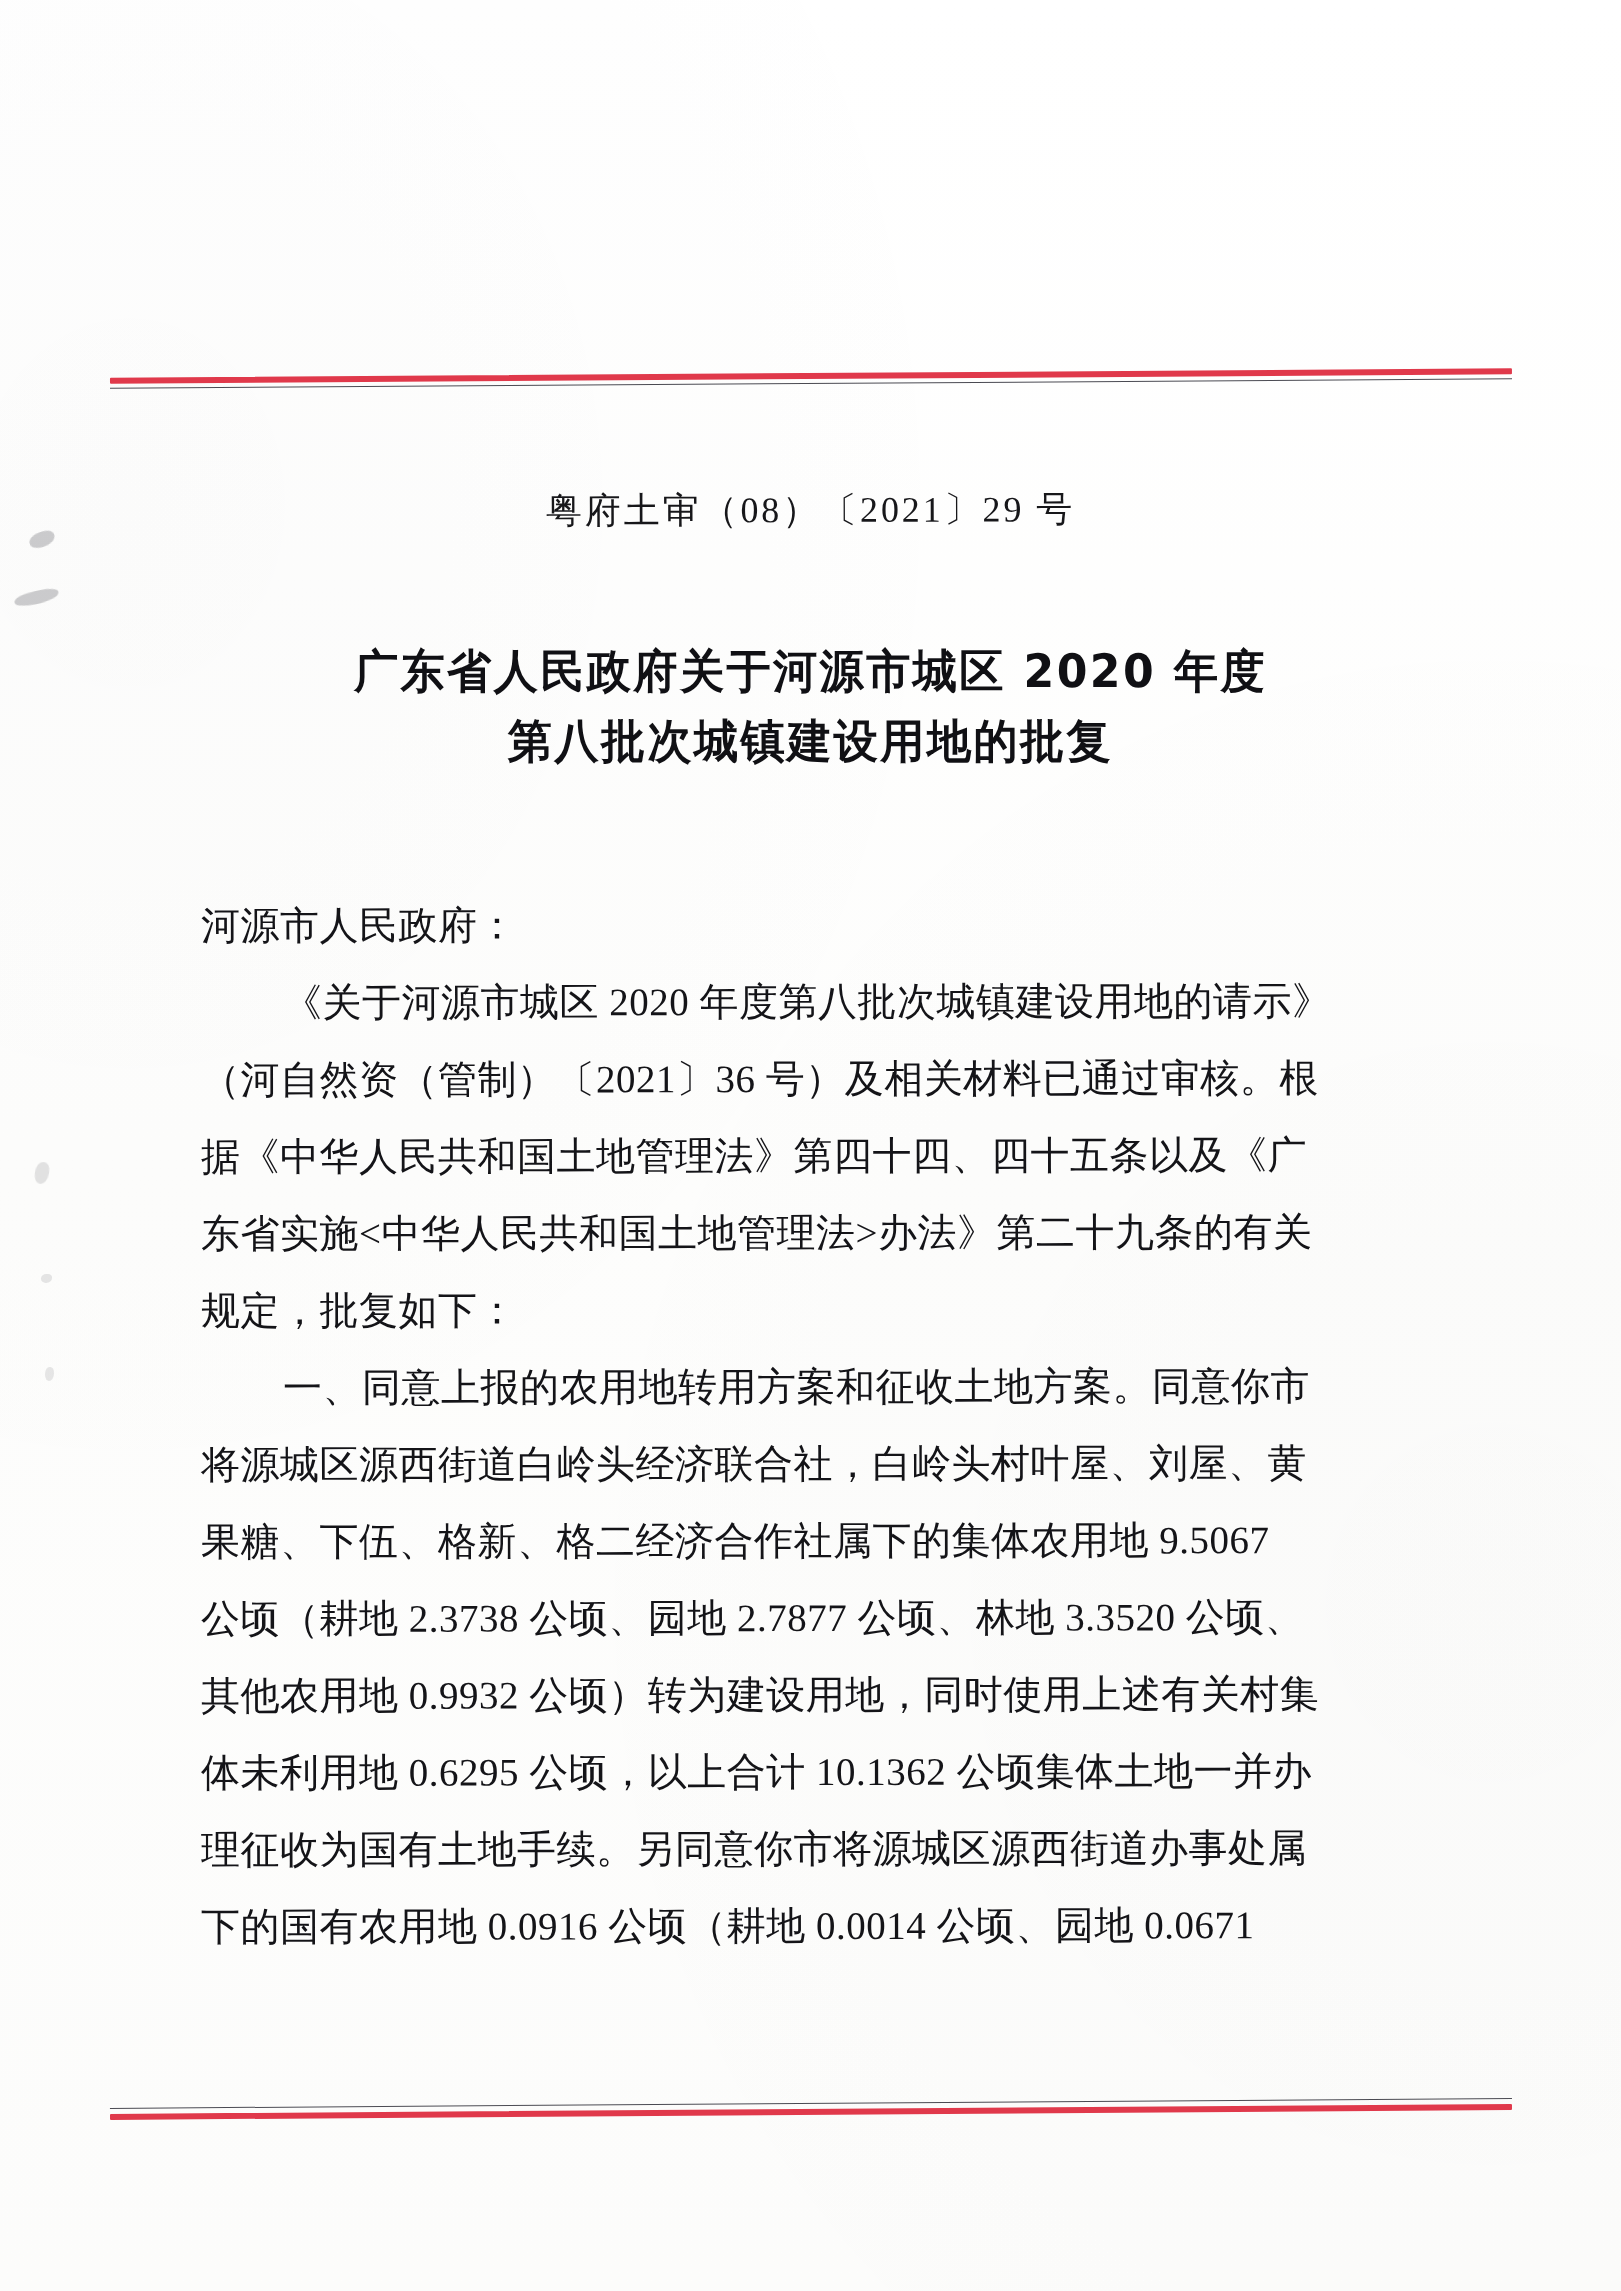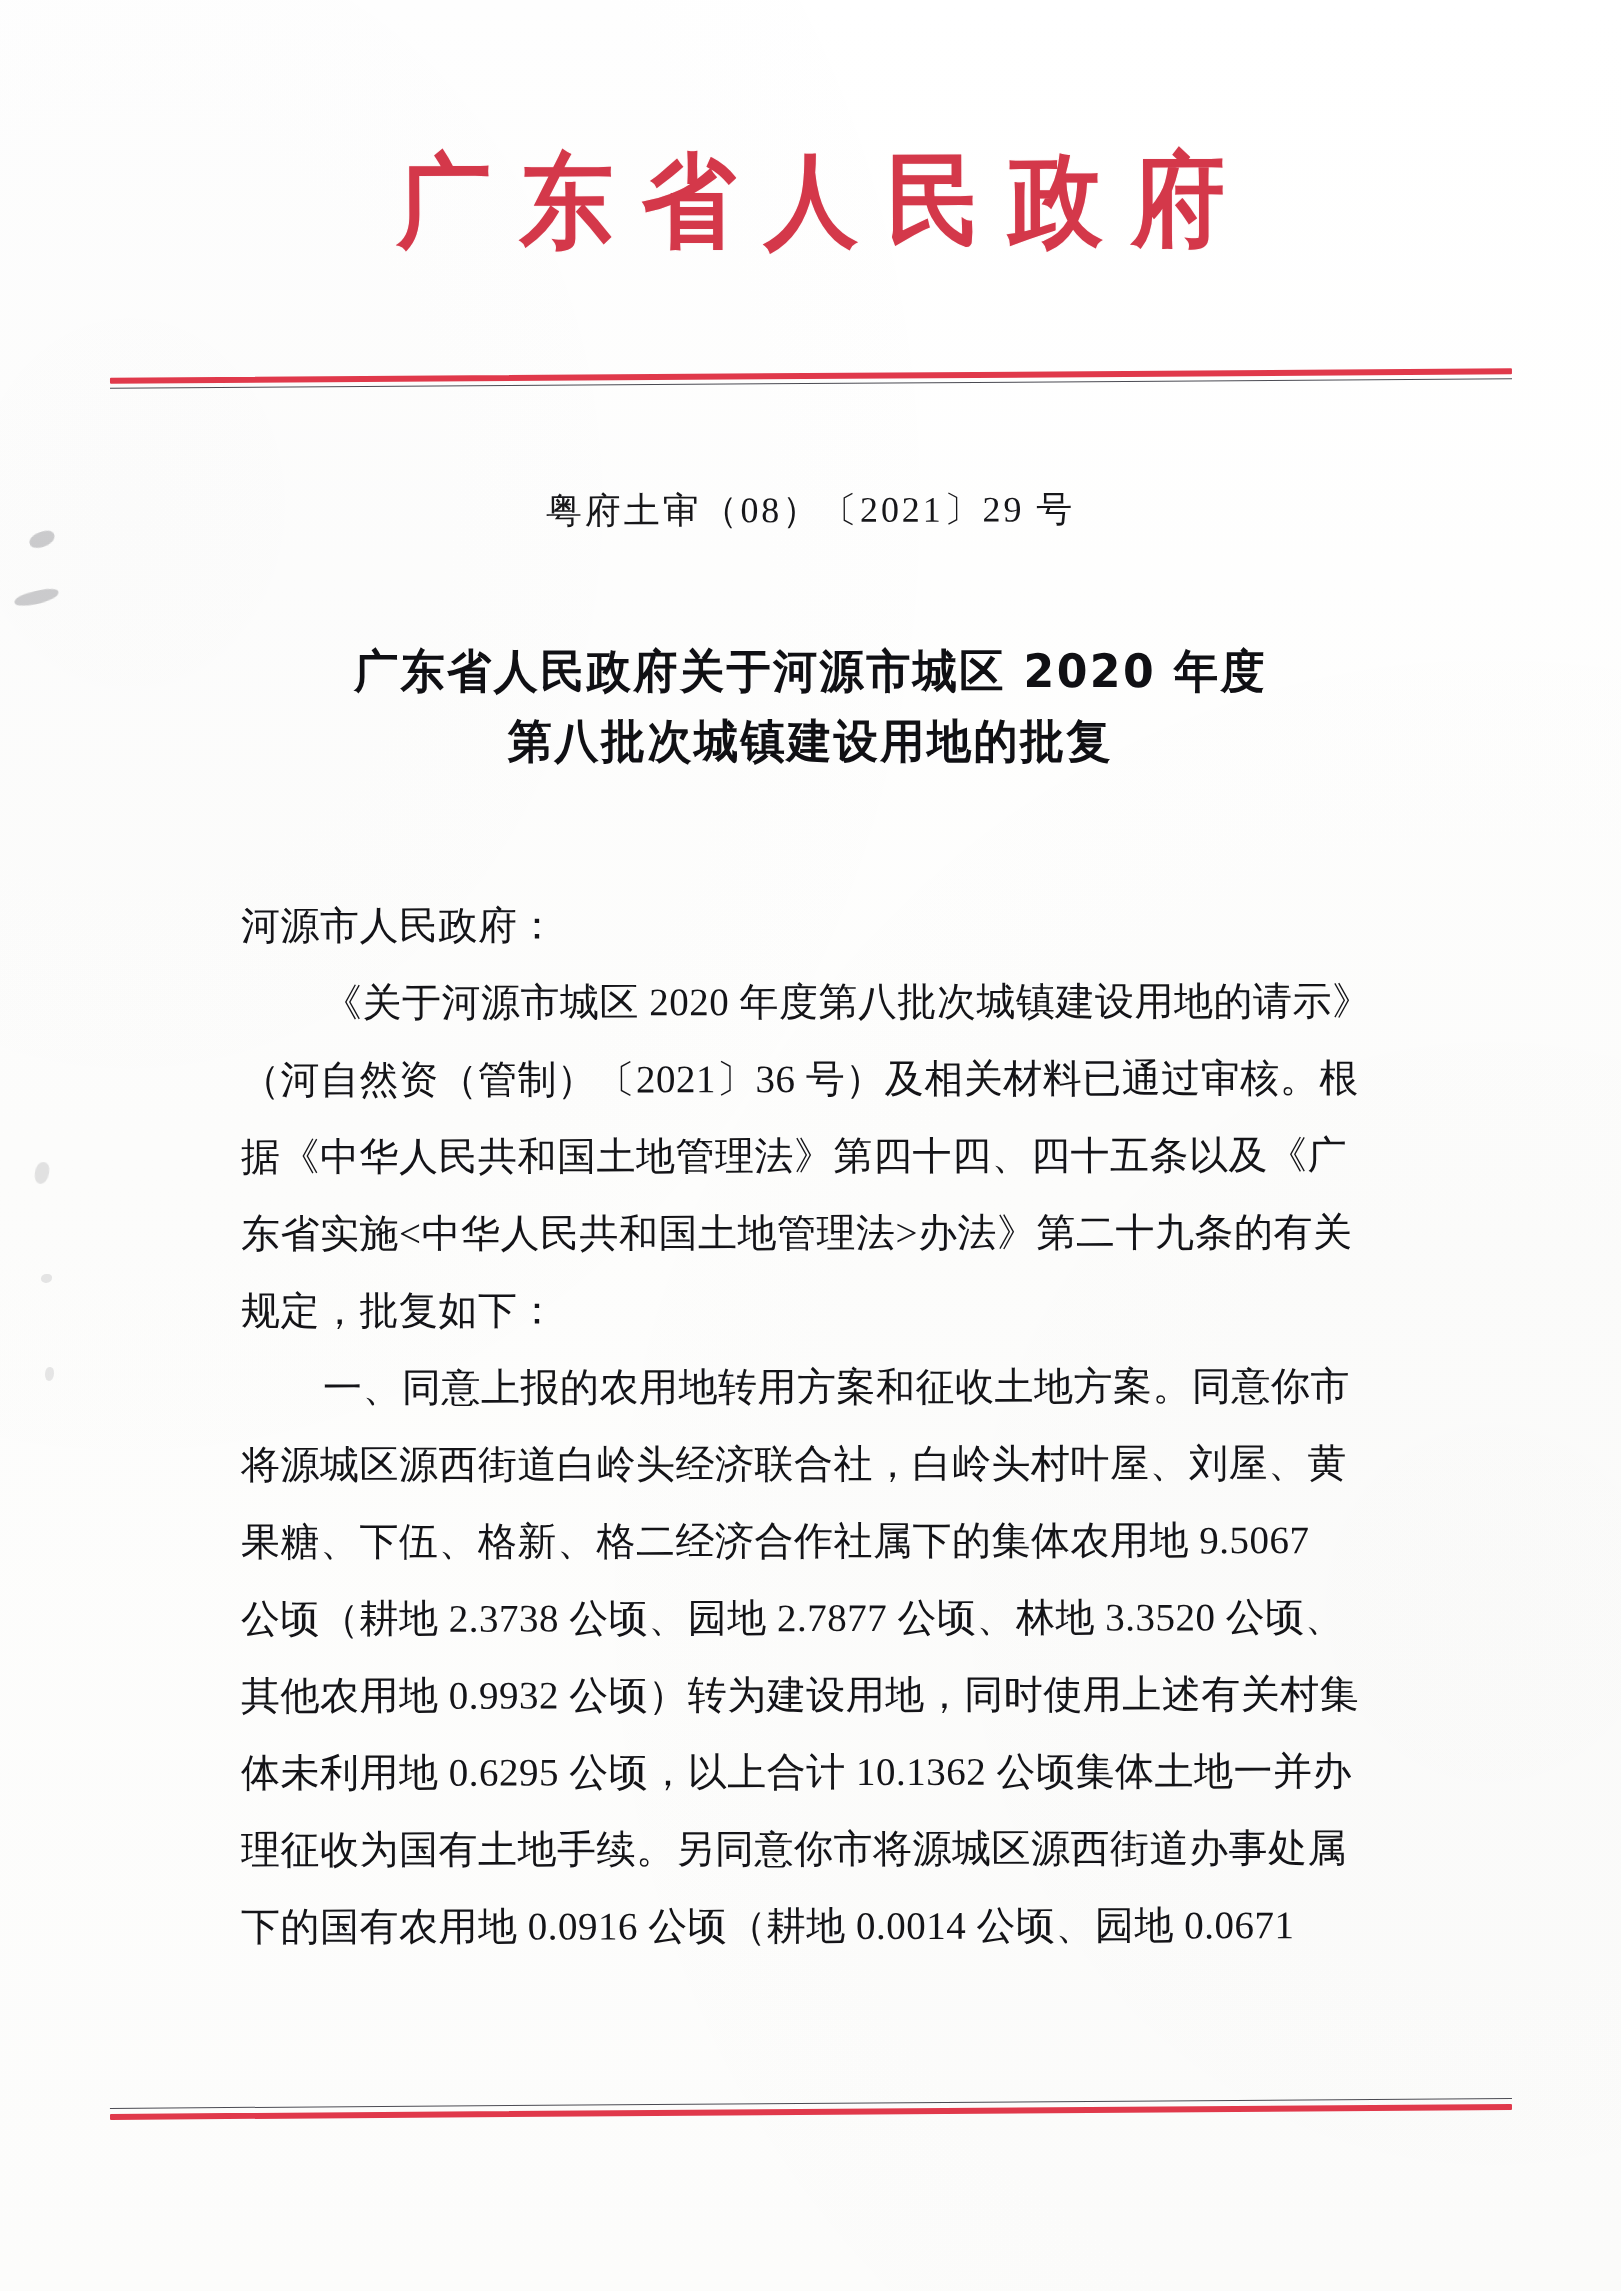--- a/index.html
+++ b/index.html
@@ -115,21 +115,20 @@
   #body-block {
     position: absolute;
     top: 887px;
     left: 201px;
     width: 1230px;
     font-family: "Liberation Serif", "DejaVu Serif", serif;
     font-size: 39px;
     line-height: 77px;
     color: #141418;
     letter-spacing: 0.5px;
-    margin-left: 40px;
   }
   .bline {
     display: block;
     white-space: nowrap;
     transform: rotate(-0.1deg);
   }
   .bline.indent { padding-left: 82px; }
 
   
   #doc-number, #doc-title, #body-block {
@@ -140,23 +139,20 @@
 <body>
 
 <div id="page">
 
   <div class="smudge" style="left:29px; top:532px; width:25.5px; height:14.7px; transform:rotate(-18deg);"></div>
   <div class="smudge" style="left:13.7px; top:591px; width:45px; height:12.7px; transform:rotate(-12deg);"></div>
   <div class="smudge" style="left:35px; top:1162px; width:13.7px; height:21.6px; transform:rotate(8deg); opacity:.55;"></div>
   <div class="smudge" style="left:41px; top:1274px; width:10.8px; height:8.8px; opacity:.5;"></div>
   <div class="smudge" style="left:45px; top:1367px; width:8.8px; height:13.7px; opacity:.45;"></div>
 
-  <div id="letterhead">
-    <div id="letterhead-title">广东省人民政府</div>
-  </div>
 
   <div class="rule-wrap" id="header-rules">
     <div class="rule-red"></div>
     <div class="rule-thin"></div>
   </div>
 
   <div id="doc-number">粤府土审（08）〔2021〕29 号</div>
 
   <div id="doc-title">
     <span class="tline">广东省人民政府关于河源市城区 2020 年度</span>

